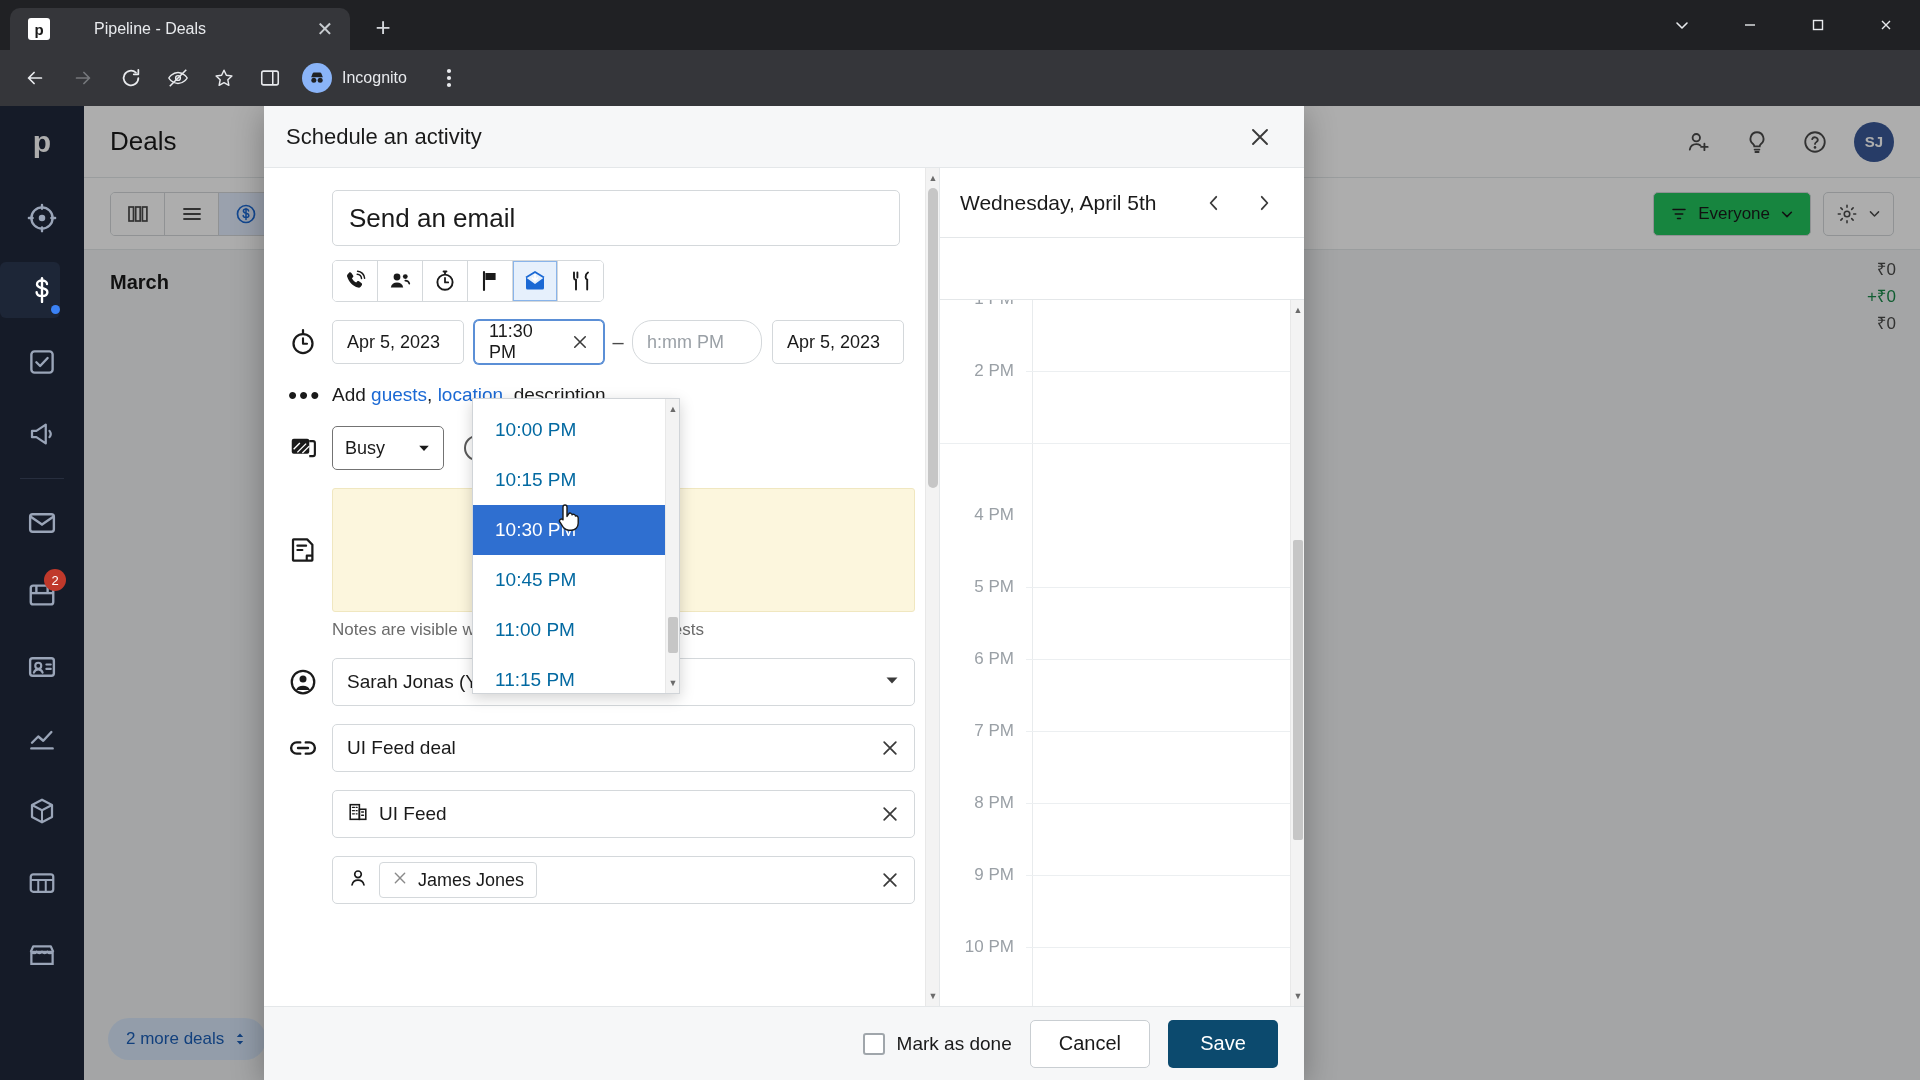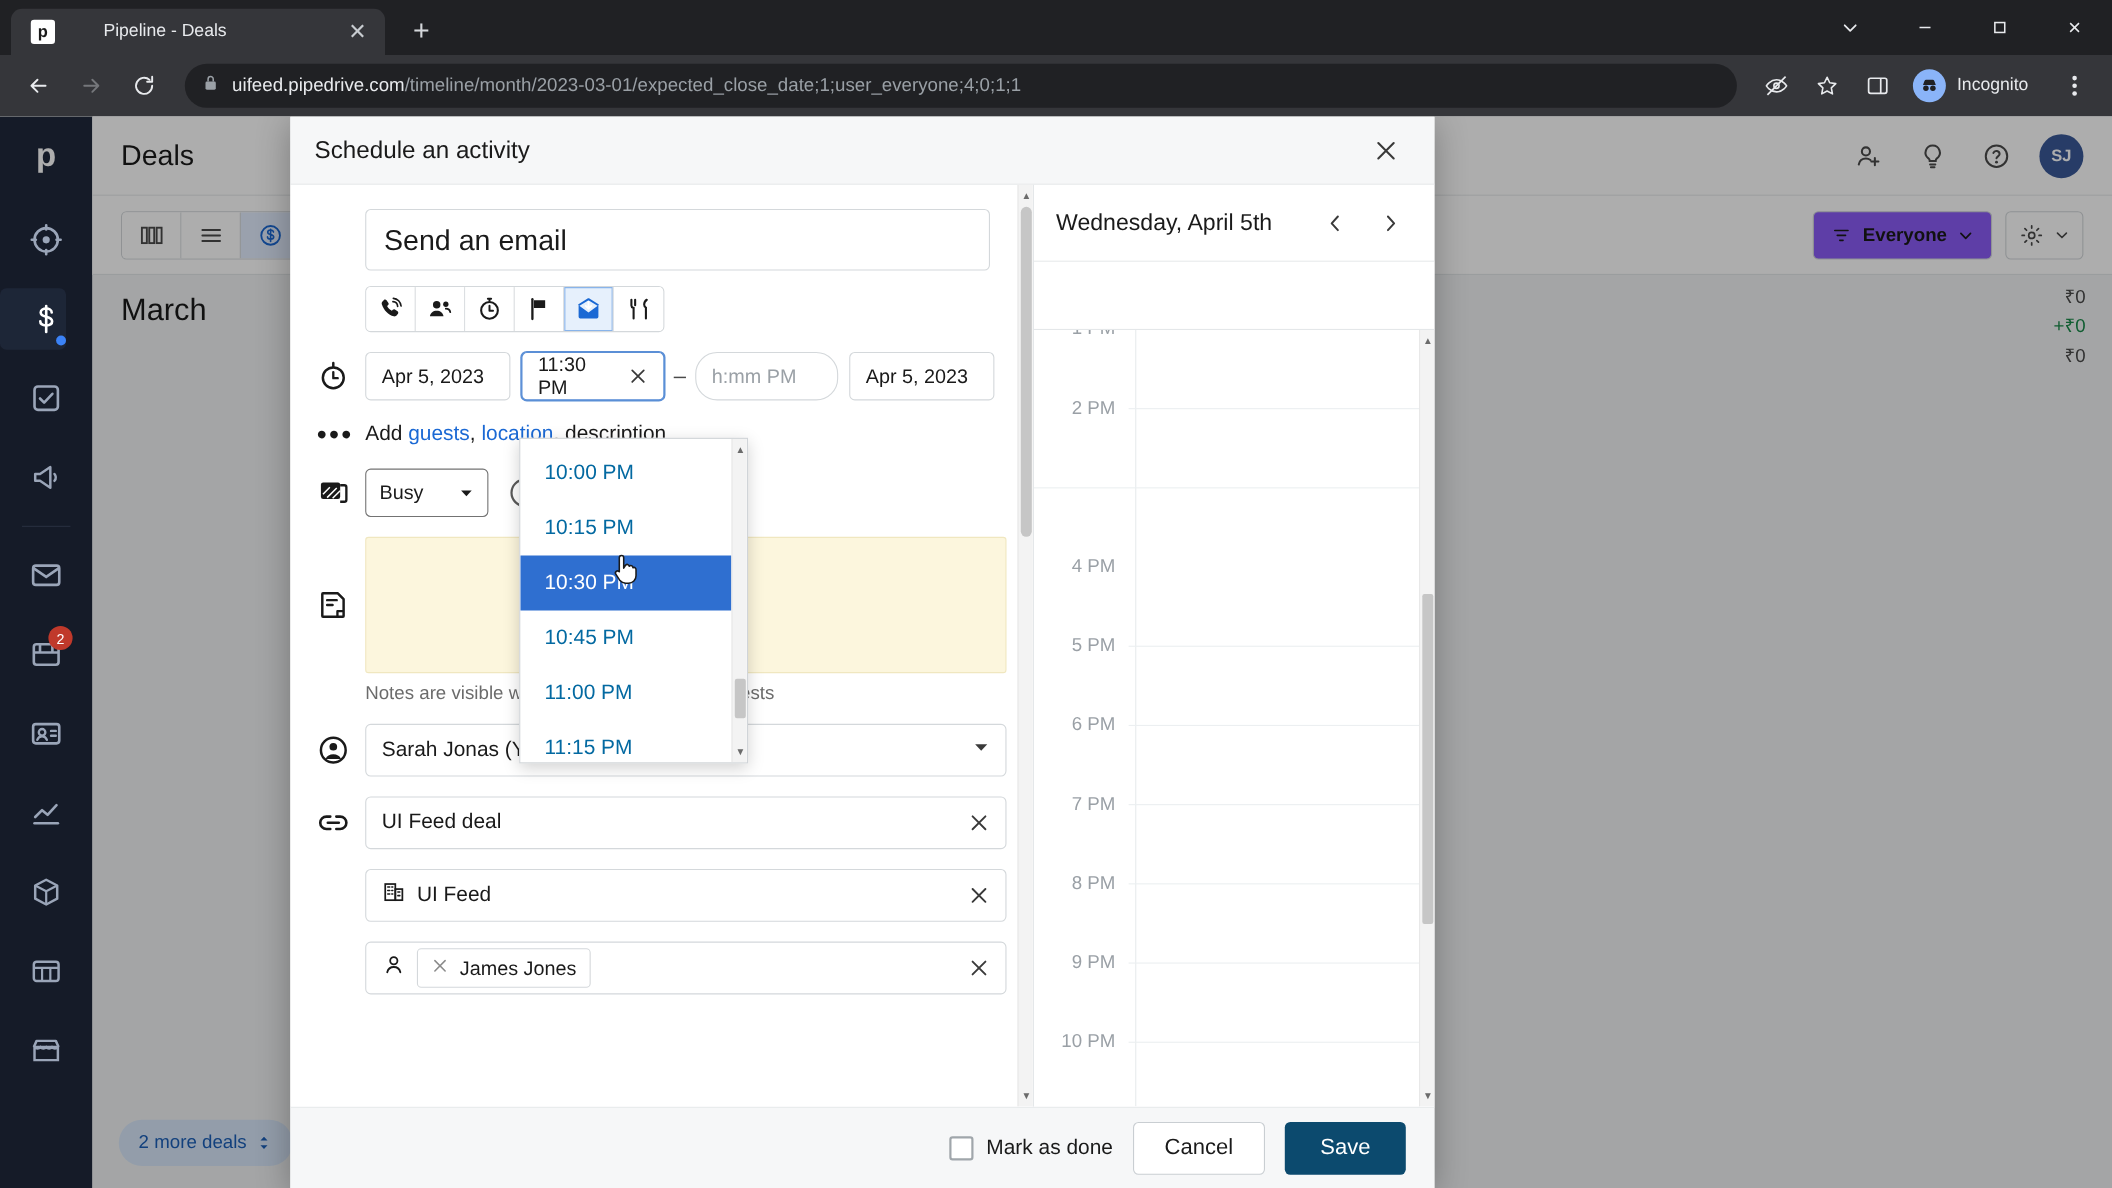--- a/index.html
+++ b/index.html
@@ -145,32 +145,32 @@
   }
   .view-group { display: flex; border: 1px solid #d4d8db; border-radius: 5px; overflow: hidden; }
   .view-btn {
     width: 54px; height: 42px; display: flex; align-items: center; justify-content: center;
     background: #fff; color: #4a4a4a; border-right: 1px solid #d4d8db;
   }
   .view-btn:last-child { border-right: none; }
   .view-btn.active { background: #e3eeff; color: #1b69d4; }
   .toolbar-right { margin-left: auto; display: flex; align-items: center; gap: 12px; }
   .filter-pill {
-    height: 44px; border: 1px solid #d4d8db; border-radius: 5px; background: #8b5cf6;
+    height: 44px; border: 1px solid #d4d8db; border-radius: 5px; background: #22c55e;
     display: flex; align-items: center; gap: 10px; padding: 0 16px;
-    font-size: 17px; color: #1a1a1a; font-weight: bold;
+    font-size: 17px; color: #1a1a1a;
   }
   .gear-pill {
     height: 44px; border: 1px solid #d4d8db; border-radius: 5px; background: #fff;
     display: flex; align-items: center; gap: 10px; padding: 0 12px; color: #4a4a4a;
   }
   .month-row {
     height: 64px; display: flex; align-items: center; padding: 0 26px; gap: 14px;
   }
-  .month-label { font-size: 28px; font-weight: normal; color: #1a1a1a; }
+  .month-label { font-size: 20px; font-weight: bold; color: #1a1a1a; }
   .totals {
     position: absolute; right: 24px; top: 150px; text-align: right;
     font-size: 17px; color: #4a4a4a; line-height: 1.6;
   }
   .totals .t-green { color: #1a8a4a; }
   .more-deals {
     position: absolute; left: 24px; bottom: 20px; height: 42px;
     background: #d9e8fb; color: #1b5fb8; border-radius: 21px;
     display: flex; align-items: center; gap: 8px; padding: 0 18px; font-size: 17px;
   }
@@ -410,29 +410,20 @@
     <div class="nav-btn disabled">
       <svg width="22" height="22" viewBox="0 0 24 24">
           <path d="M5 12h14M13 6l6 6-6 6" stroke="currentColor" stroke-width="1.9" fill="none" stroke-linecap="round" stroke-linejoin="round"></path>
         </svg>
     </div>
     <div class="nav-btn">
       <svg width="22" height="22" viewBox="0 0 24 24">
           <path d="M20 12a8 8 0 1 1-2.6-5.9" stroke="currentColor" stroke-width="1.9" fill="none" stroke-linecap="round"></path>
           <path d="M20 3v5h-5" stroke="currentColor" stroke-width="1.9" fill="none" stroke-linecap="round" stroke-linejoin="round"></path>
         </svg>
-    </div>
-    <div class="omnibox">
-      <span>
-        <svg width="15" height="17" viewBox="0 0 16 18">
-            <rect x="3" y="7.5" width="10" height="8" rx="1.4" fill="#9aa0a6"></rect>
-            <path d="M5.5 7.5V5.2a2.5 2.5 0 0 1 5 0v2.3" stroke="#9aa0a6" stroke-width="1.5" fill="none"></path>
-          </svg>
-      </span>
-      <span class="omnibox-url"><b>uifeed.pipedrive.com</b><span>/timeline/month/2023-03-01/expected_close_date;1;user_everyone;4;0;1;1</span></span>
     </div>
     <div class="tb-icon">
       <svg width="22" height="22" viewBox="0 0 24 24">
           <path d="M2 12s3.5-6 10-6 10 6 10 6-3.5 6-10 6-10-6-10-6z" stroke="currentColor" stroke-width="1.6" fill="none"></path>
           <circle cx="12" cy="12" r="2.6" stroke="currentColor" stroke-width="1.6" fill="none"></circle>
           <path d="M3 21L21 3" stroke="currentColor" stroke-width="1.7"></path>
         </svg>
     </div>
     <div class="tb-icon">
       <svg width="22" height="22" viewBox="0 0 24 24">

